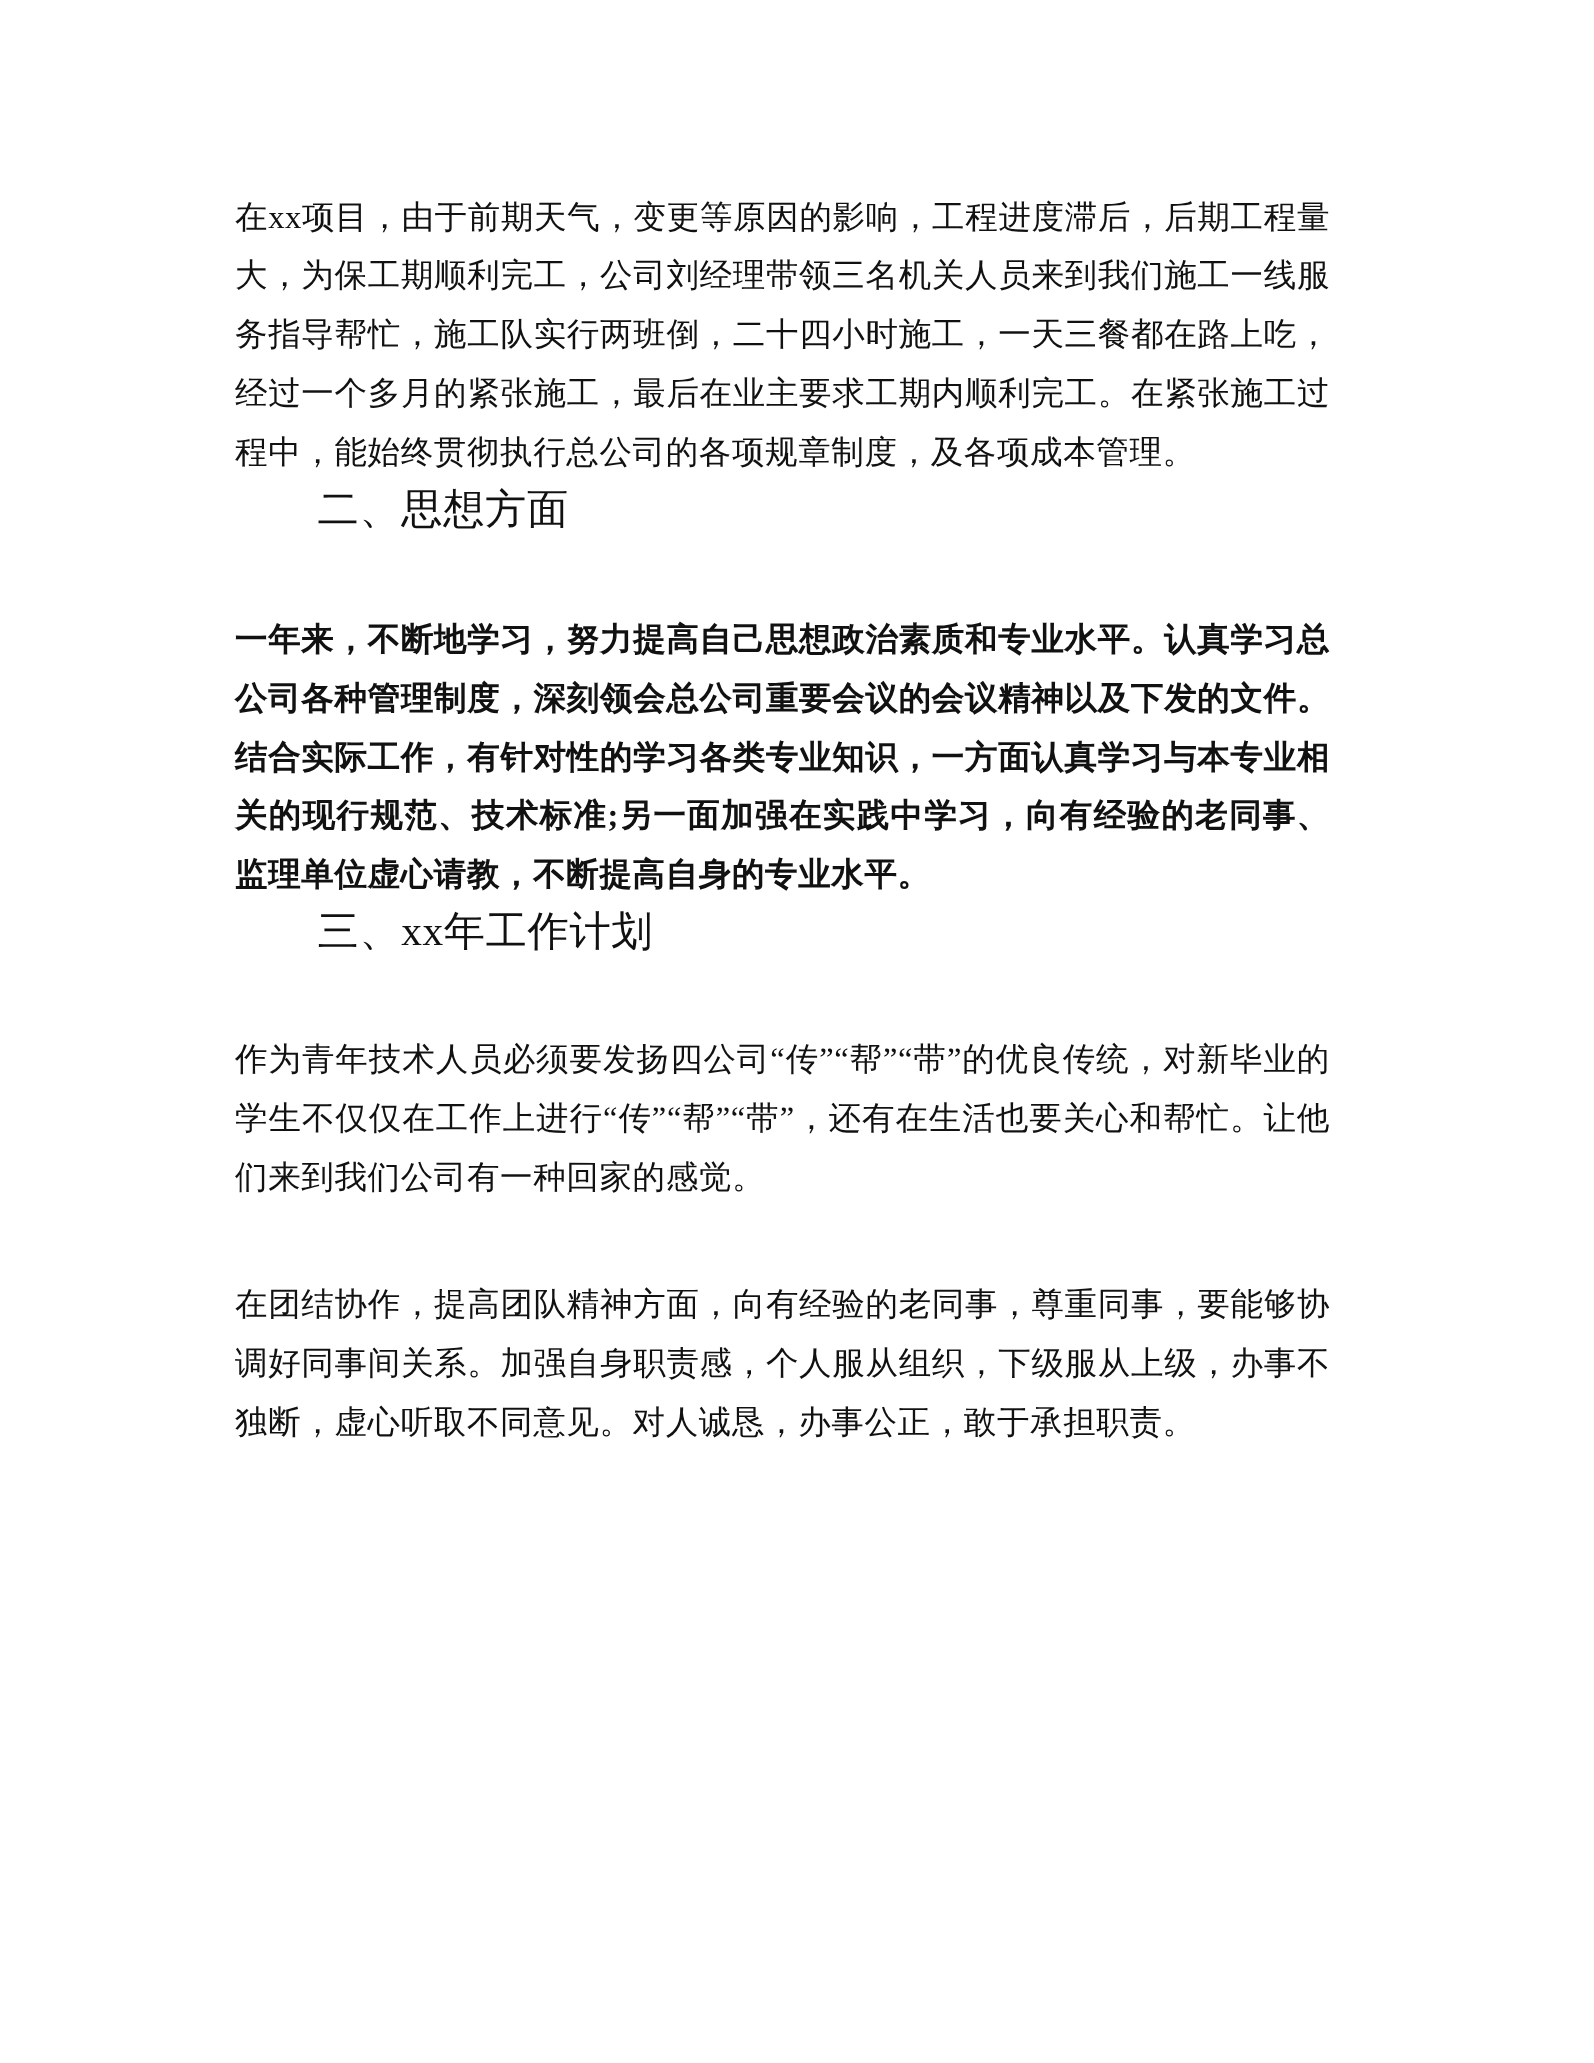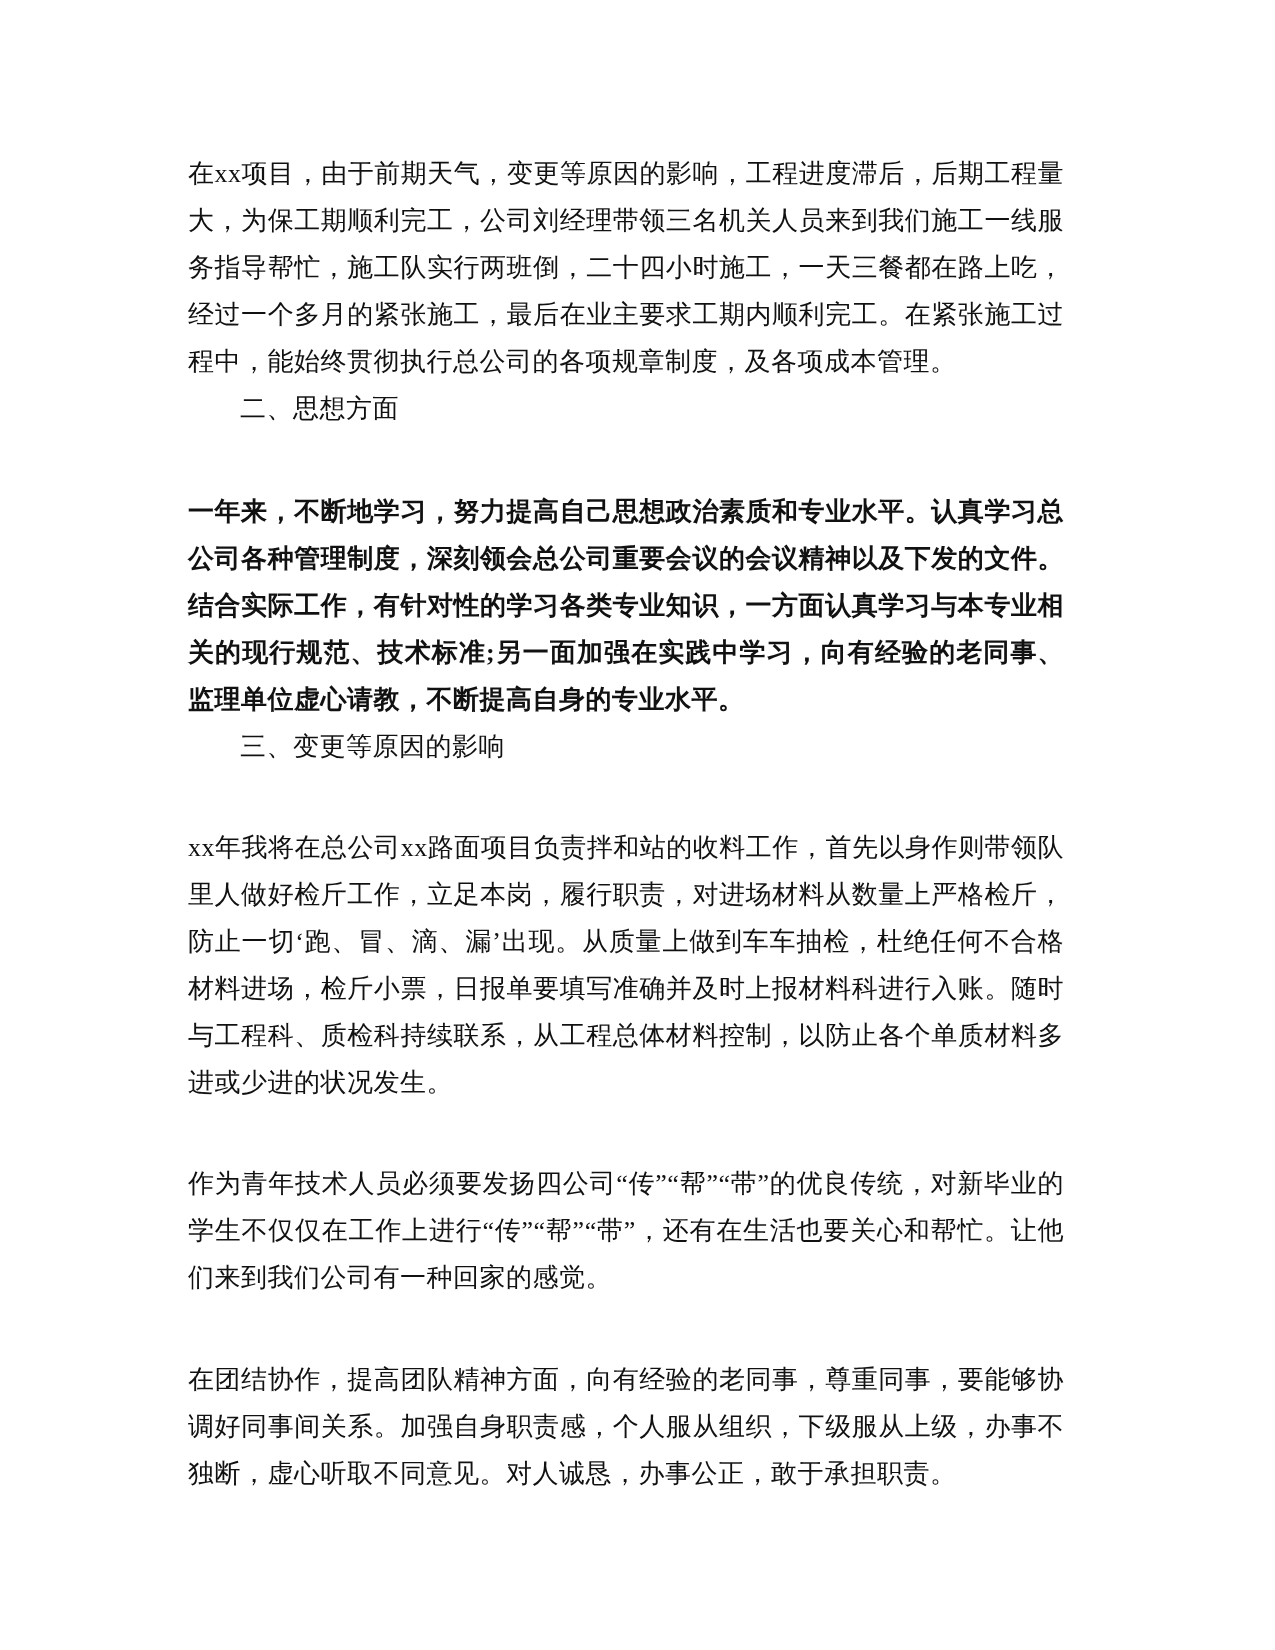--- a/index.html
+++ b/index.html
@@ -38,42 +38,41 @@
     padding: 0;
   }
   .body-paragraph {
     text-align: justify;
     text-justify: inter-character;
   }
   .section-heading {
     text-align: left;
     text-indent: 2em;
     font-weight: normal;
-    font-size: 26px;
+    font-size: 33px;
   }
   
   .mt-0  { margin-top: 0; }
   .mt-56 { margin-top: 56px; font-weight: bold; }
   .mt-54 { margin-top: 54px; }
   .mt-55 { margin-top: 55px; }
 </style>
 </head>
 <body>
 
 <div class="doc-page">
   <div class="doc-content">
 
     <p class="block body-paragraph mt-0">在xx项目，由于前期天气，变更等原因的影响，工程进度滞后，后期工程量大，为保工期顺利完工，公司刘经理带领三名机关人员来到我们施工一线服务指导帮忙，施工队实行两班倒，二十四小时施工，一天三餐都在路上吃，经过一个多月的紧张施工，最后在业主要求工期内顺利完工。在紧张施工过程中，能始终贯彻执行总公司的各项规章制度，及各项成本管理。</p>
 
     <h2 class="block section-heading mt-0">二、思想方面</h2>
 
     <p class="block body-paragraph mt-56">一年来，不断地学习，努力提高自己思想政治素质和专业水平。认真学习总公司各种管理制度，深刻领会总公司重要会议的会议精神以及下发的文件。结合实际工作，有针对性的学习各类专业知识，一方面认真学习与本专业相关的现行规范、技术标准;另一面加强在实践中学习，向有经验的老同事、监理单位虚心请教，不断提高自身的专业水平。</p>
 
-    <h2 class="block section-heading mt-0">三、变更等原因的影响</h2>
+    <h2 class="block section-heading mt-0">三、xx年工作计划</h2>
 
-    <p class="block body-paragraph mt-54">xx年我将在总公司xx路面项目负责拌和站的收料工作，首先以身作则带领队里人做好检斤工作，立足本岗，履行职责，对进场材料从数量上严格检斤，防止一切‘跑、冒、滴、漏’出现。从质量上做到车车抽检，杜绝任何不合格材料进场，检斤小票，日报单要填写准确并及时上报材料科进行入账。随时与工程科、质检科持续联系，从工程总体材料控制，以防止各个单质材料多进或少进的状况发生。</p>
 
     <p class="block body-paragraph mt-54">作为青年技术人员必须要发扬四公司“传”“帮”“带”的优良传统，对新毕业的学生不仅仅在工作上进行“传”“帮”“带”，还有在生活也要关心和帮忙。让他们来到我们公司有一种回家的感觉。</p>
 
     <p class="block body-paragraph mt-55">在团结协作，提高团队精神方面，向有经验的老同事，尊重同事，要能够协调好同事间关系。加强自身职责感，个人服从组织，下级服从上级，办事不独断，虚心听取不同意见。对人诚恳，办事公正，敢于承担职责。</p>
 
   </div>
 </div>
 
 </body></html>

